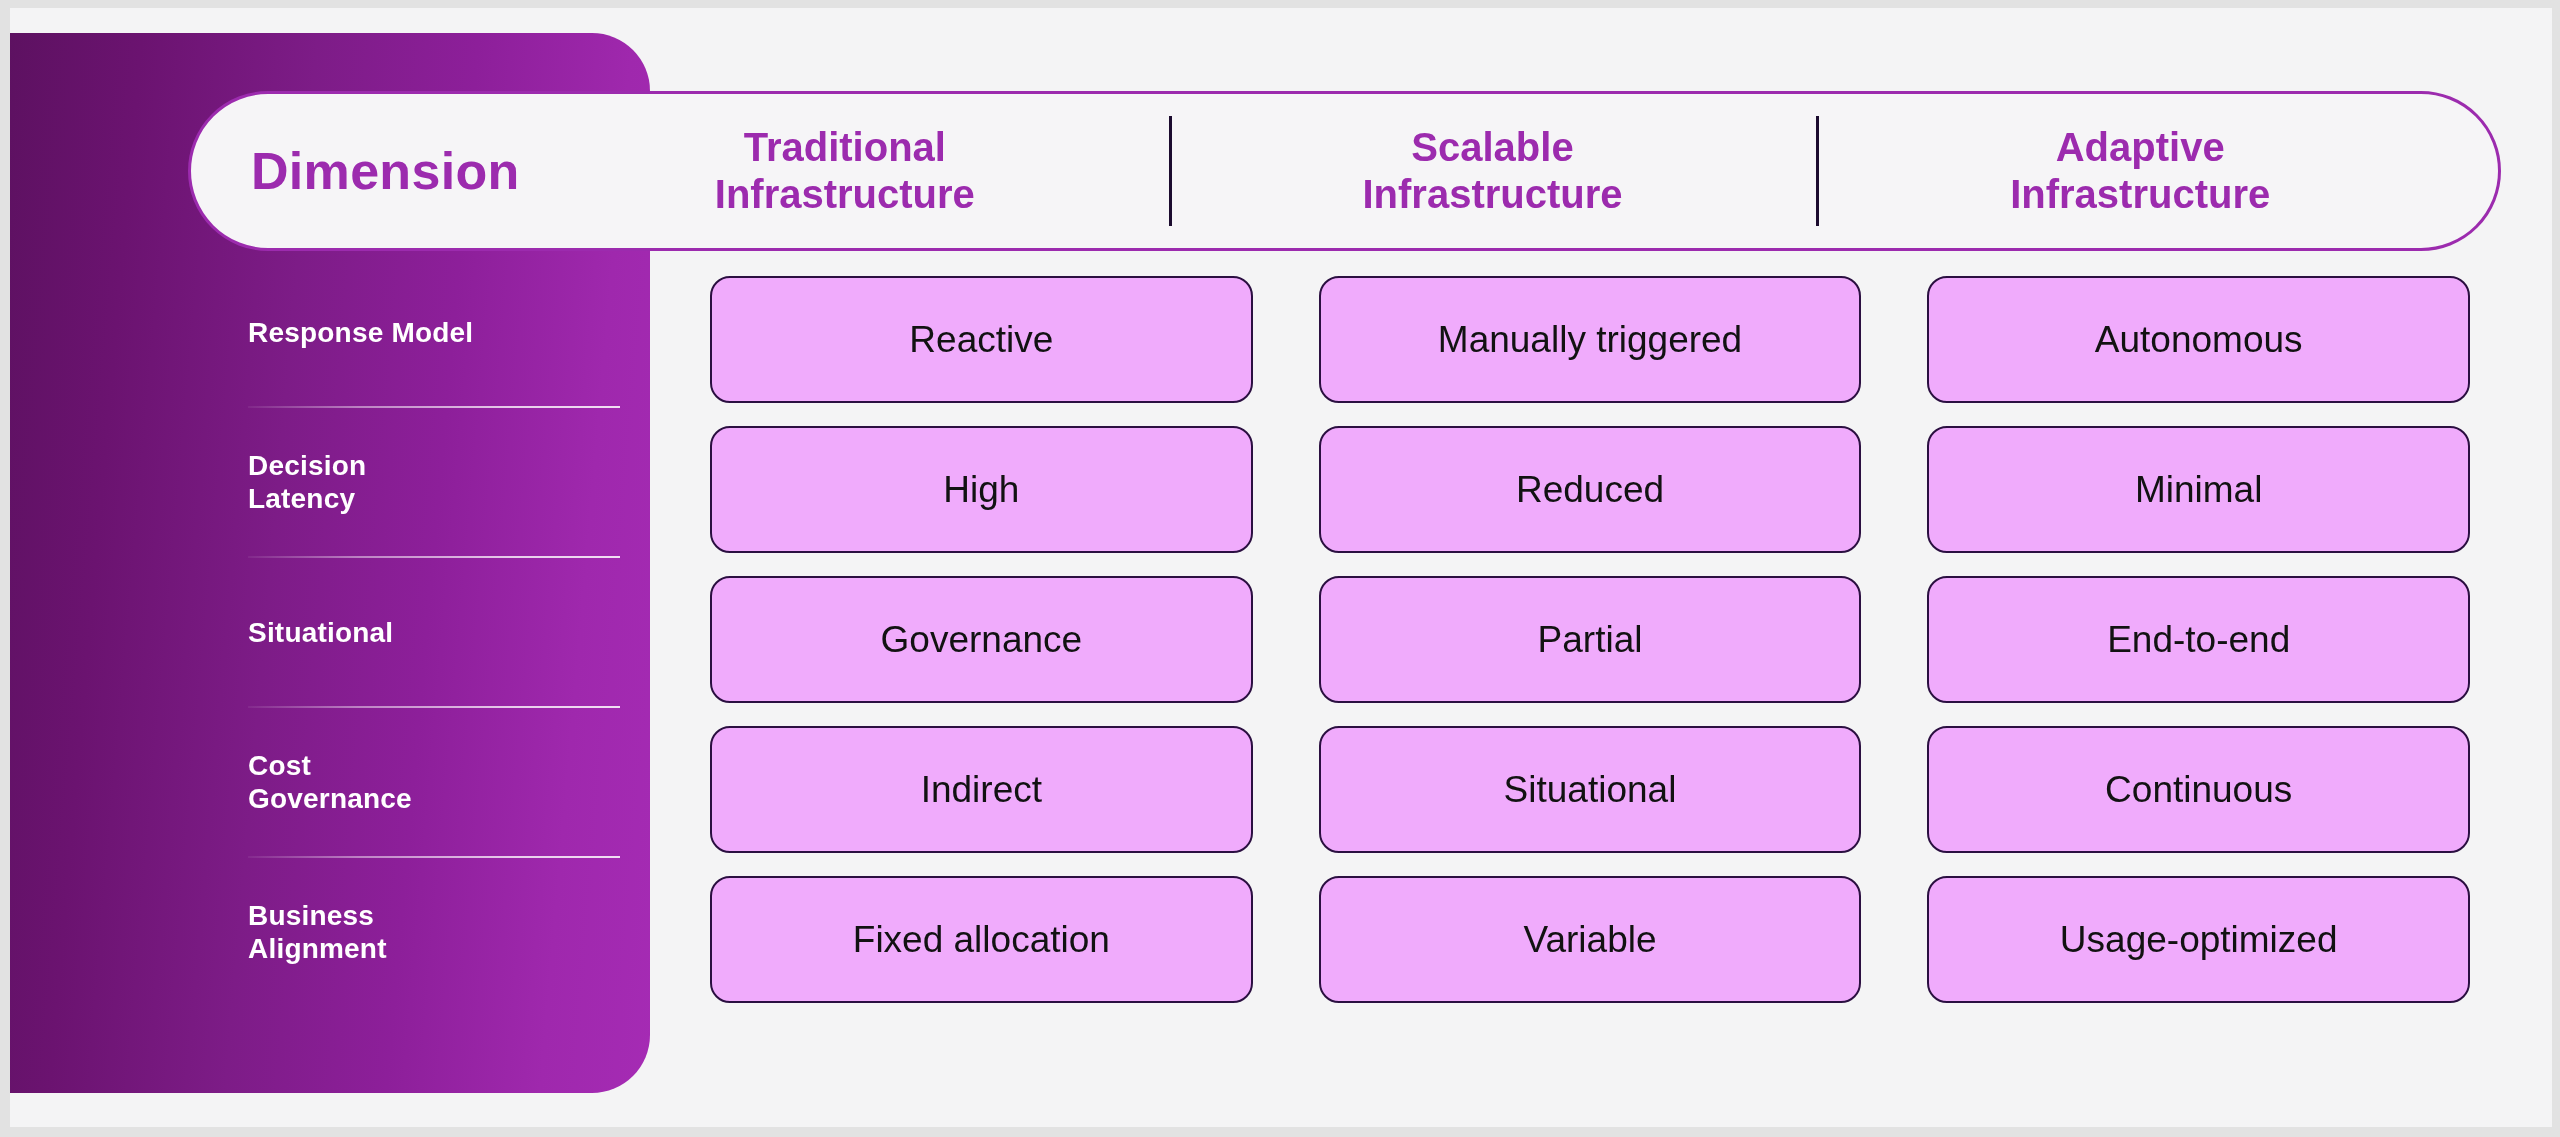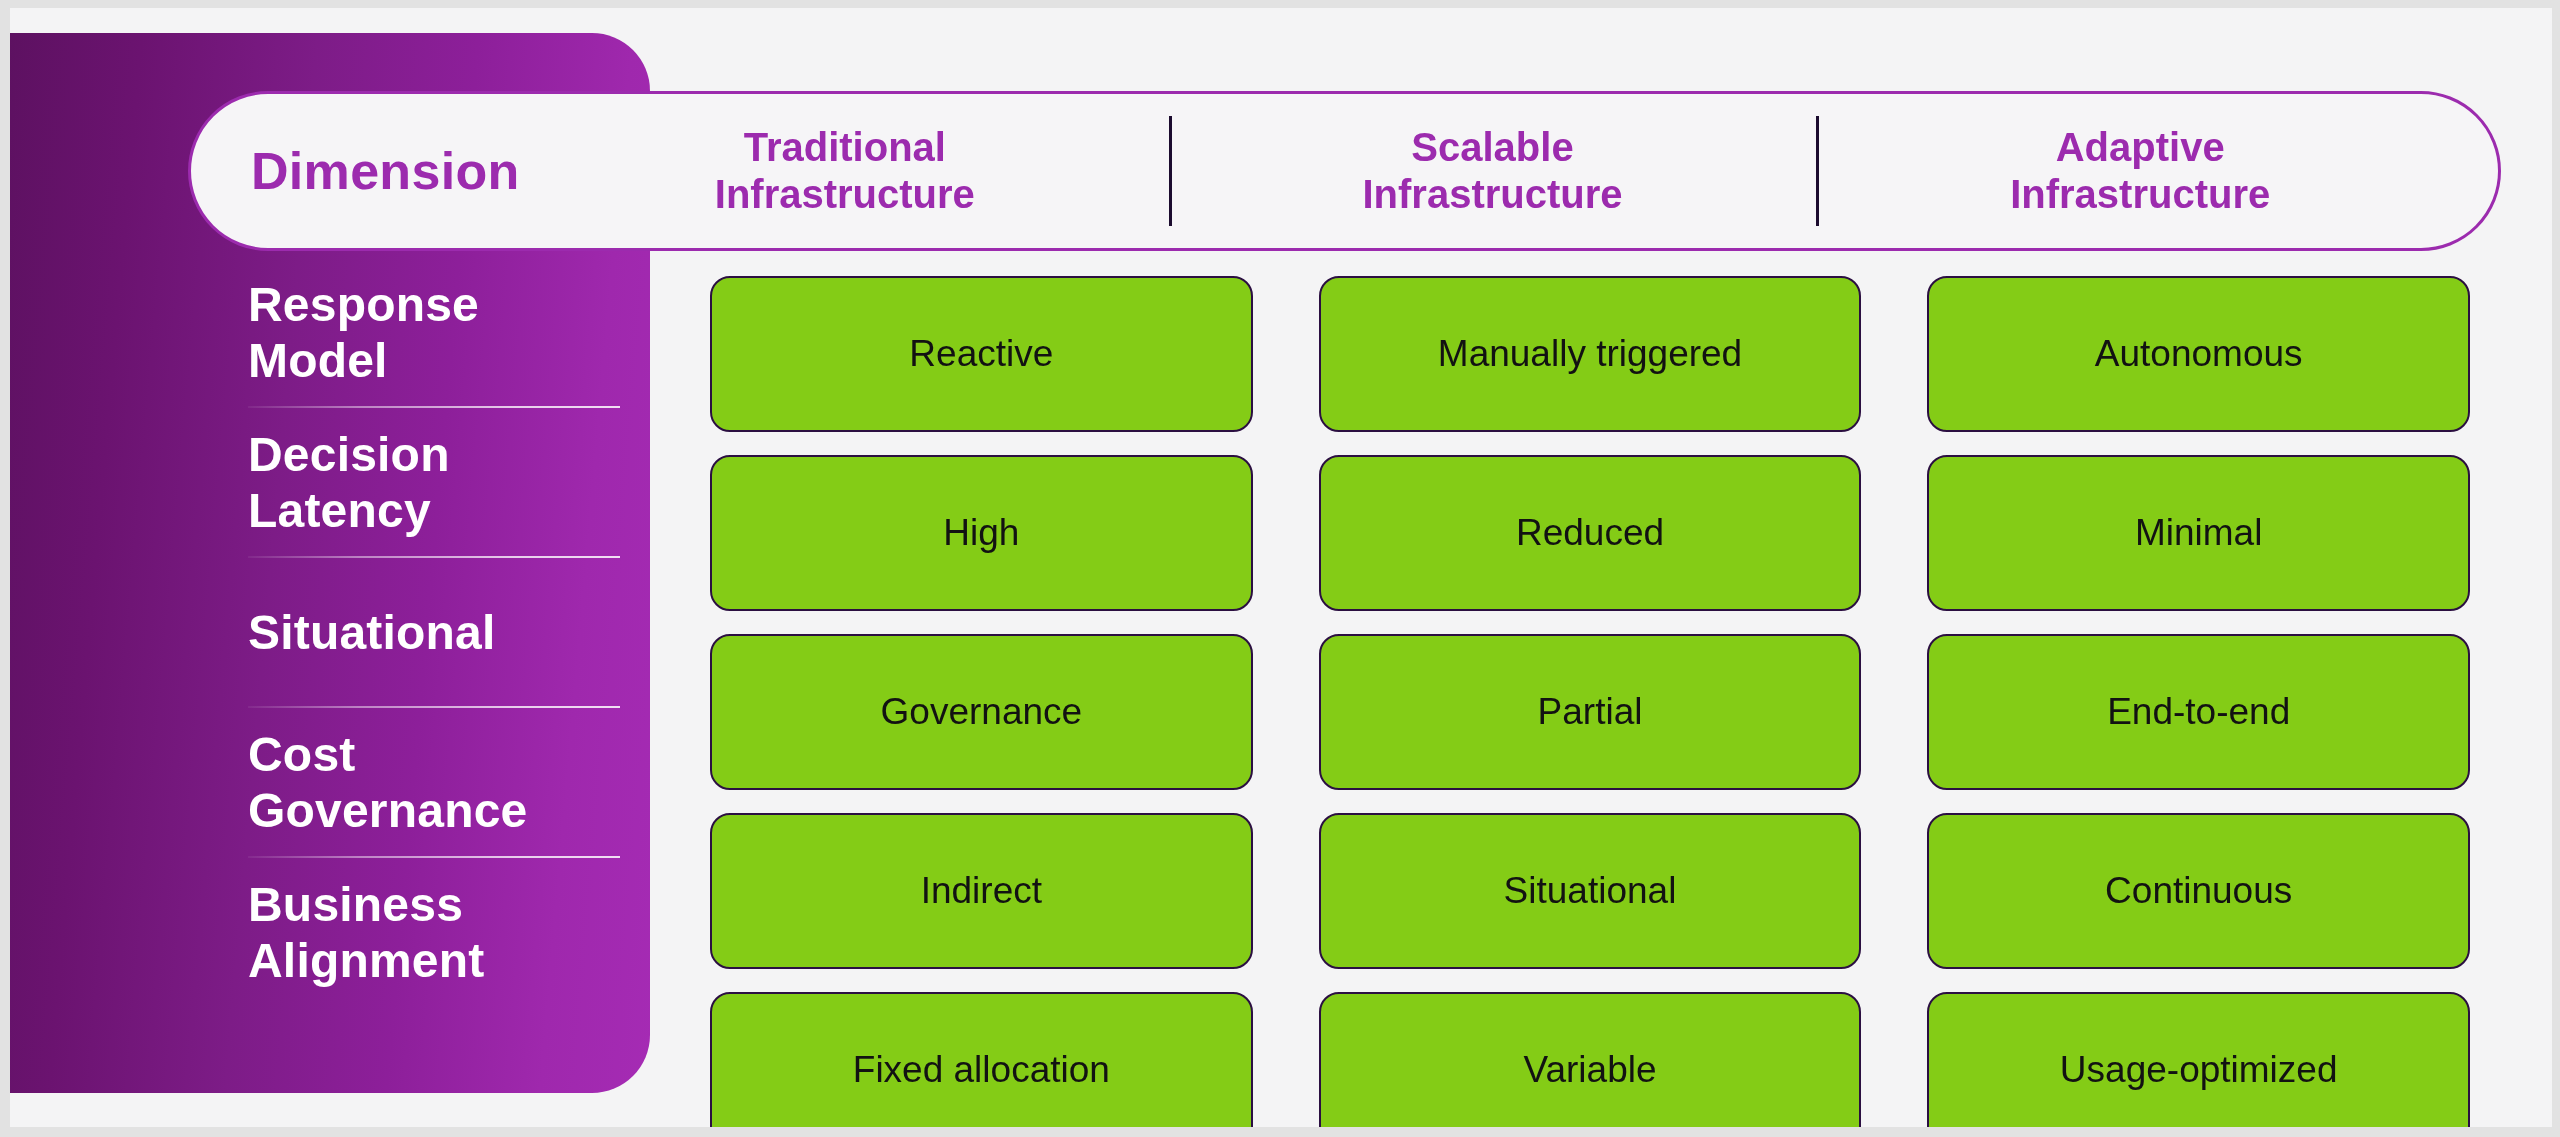--- a/index.html
+++ b/index.html
@@ -45,21 +45,21 @@
     top: 250px;
     width: 372px;
     z-index: 4;
   }
   .dim-row {
     position: relative;
     box-sizing: border-box;
     display: flex;
     align-items: center;
     color: #ffffff;
-    font-size: 48px;
+    font-size: 28px;
     font-weight: bold;
     line-height: 1.17;
     letter-spacing: 0.2px;
     height: 150px;
   }
   .dim-row .dim-label {
     white-space: pre-line;
   }
   .dim-divider {
     position: absolute;
@@ -137,25 +137,25 @@
     z-index: 3;
   }
   .grid-row {
     display: flex;
     gap: 38px;
     margin-bottom: 23px;
   }
   .grid-row:last-child { margin-bottom: 0; }
   .cell {
     flex: 1 1 0;
-    height: 156px;
+    height: 127px;
     box-sizing: border-box;
     border: 2px solid #2b0f41;
     border-radius: 20px;
-    background: #84cc16;
+    background: #f0abfc;
     display: flex;
     align-items: center;
     justify-content: center;
     color: #121212;
     font-size: 37px;
     font-weight: normal;
     text-align: center;
     margin-left: 28px;
   }
 </style>

